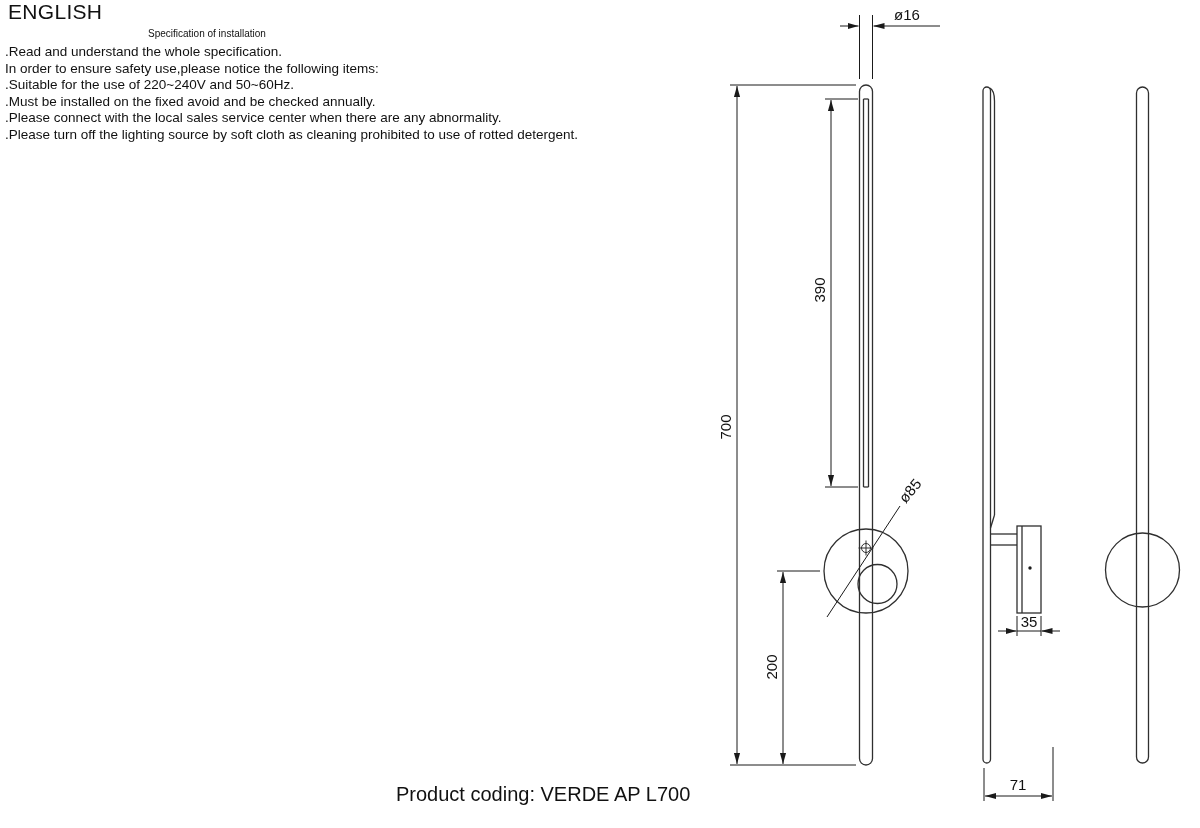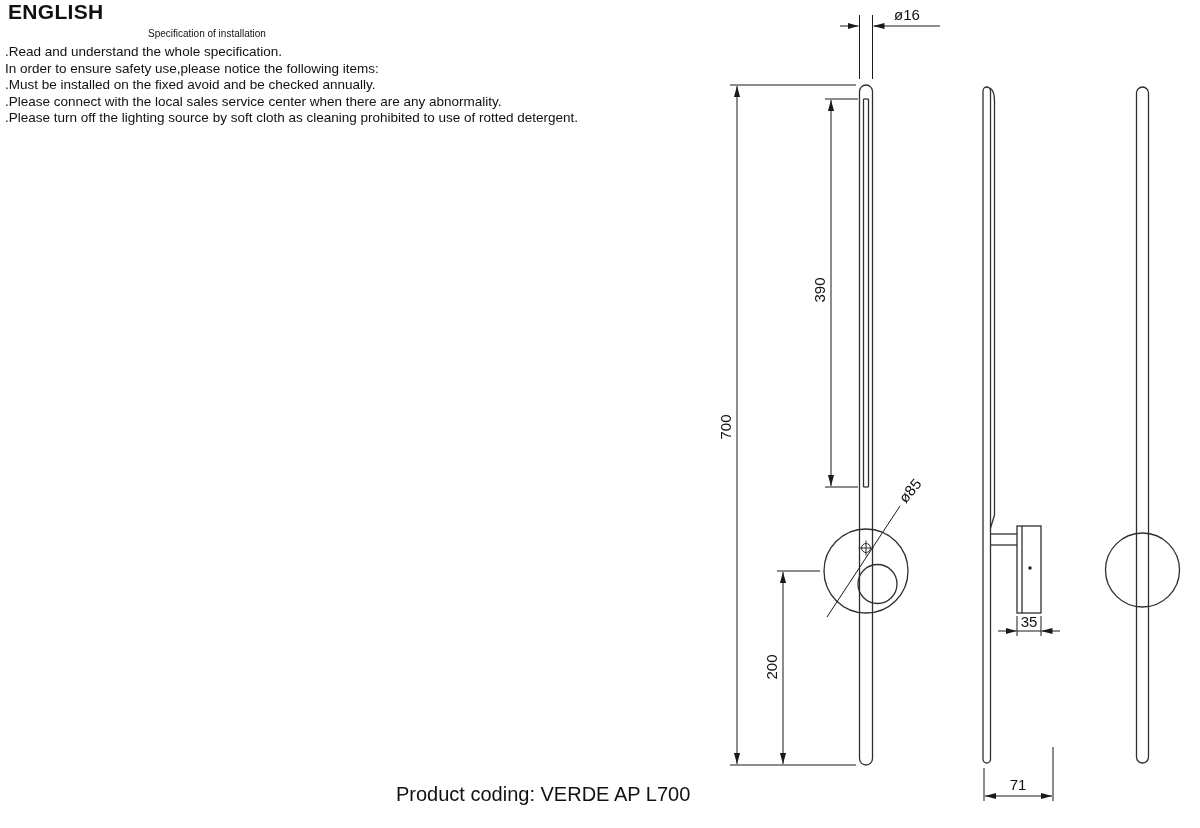--- a/index.html
+++ b/index.html
@@ -2,21 +2,21 @@
 <html><head>
 <meta charset="utf-8">
 <style>
   * { box-sizing: border-box; }
   html, body { margin: 0; padding: 0; background: #ffffff; }
   body { font-family: "Liberation Sans", sans-serif; color: #111; }
   .page { position: relative; width: 1200px; height: 828px; background: #fff; overflow: hidden; }
 
   .lang-heading {
     position: absolute; left: 8px; top: 0px;
-    font-size: 21px; font-weight: 700; letter-spacing: 0.3px;
+    font-size: 21px; font-weight: 400; letter-spacing: 0.3px;
   }
   .spec-title {
     position: absolute; left: 148px; top: 28px;
     font-size: 10px;
   }
   .instructions {
     position: absolute; left: 5px; top: 44px;
     font-size: 13.5px; line-height: 16.6px; white-space: nowrap;
   }
   .product-coding {
@@ -33,20 +33,21 @@
 <body>
 
 <div class="page">
 
   <div class="lang-heading">ENGLISH</div>
   <div class="spec-title">Specification of installation</div>
 
   <div class="instructions">
     <div>.Read and understand the whole specification.</div>
     <div>In order to ensure safety use,please notice the following items:</div>
+    <div>.Suitable for the use of 220~240V and 50~60Hz.</div>
     <div>.Must be installed on the fixed avoid and be checked annually.</div>
     <div>.Please connect with the local sales service center when there are any abnormality.</div>
     <div>.Please turn off the lighting source by soft cloth as cleaning prohibited to use of rotted detergent.</div>
   </div>
 
   <svg class="drawing" width="1200" height="828" viewBox="0 0 1200 828" fill="none" xmlns="http://www.w3.org/2000/svg">
     <defs>
       <marker id="arr" viewBox="0 0 10 10" refX="10" refY="5" markerWidth="11" markerHeight="11" orient="auto-start-reverse">
         <path d="M0,2.2 L10,5 L0,7.8 Z" fill="#1a1a1a"></path>
       </marker>

